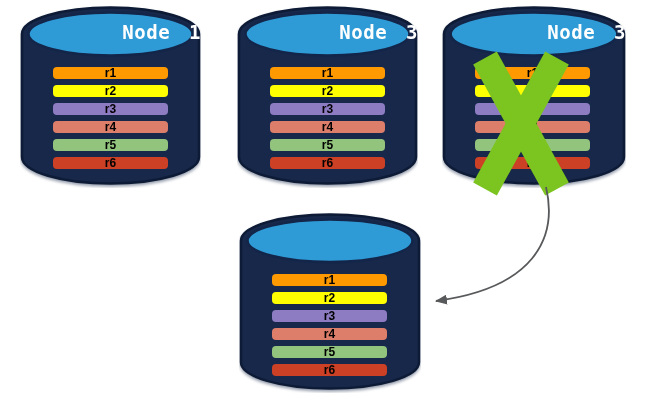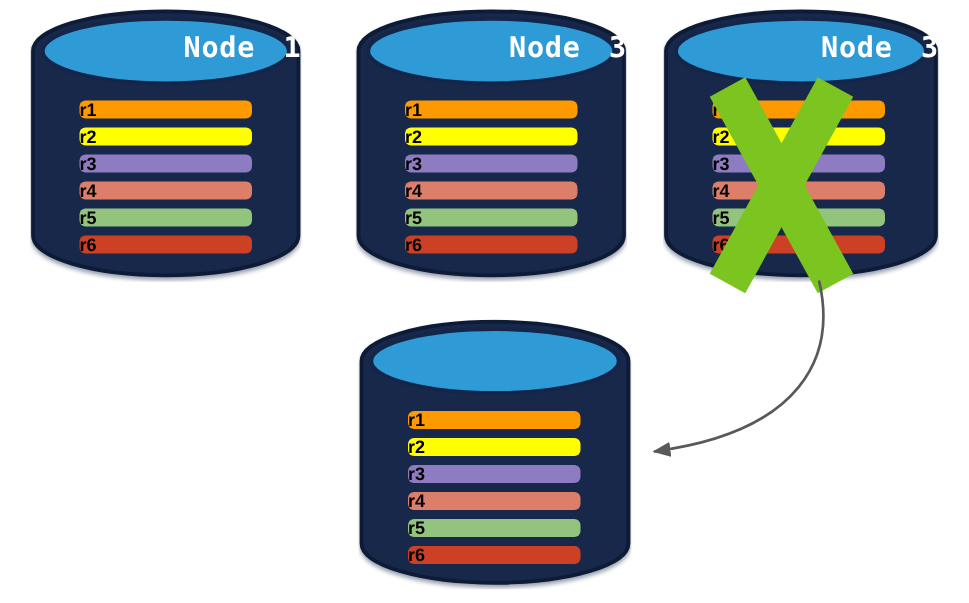--- a/index.html
+++ b/index.html
@@ -23,21 +23,21 @@
   .title{
     position:absolute;top:15px;left:0;right:0;
     text-align:right;color:#ffffff;
     font:bold 19px "DejaVu Sans Mono","DejaVu Sans",monospace;
     word-spacing:7px;letter-spacing:.5px;
   }
 
   .bars{position:absolute;left:33px;top:61px;width:115px;}
   .bar{
     height:12px;margin-bottom:6px;border-radius:4px;
-    text-align:left;color:#000;
+    text-align:center;color:#000;
     font:bold 12px "Liberation Sans",sans-serif;line-height:12px;
   }
 
   
   .cross{position:absolute;left:30px;top:46px;width:98px;height:143px;overflow:visible;}
 
   
   .arrow-layer{position:absolute;left:0;top:0;width:646px;height:402px;pointer-events:none;}
 </style>
 </head>

